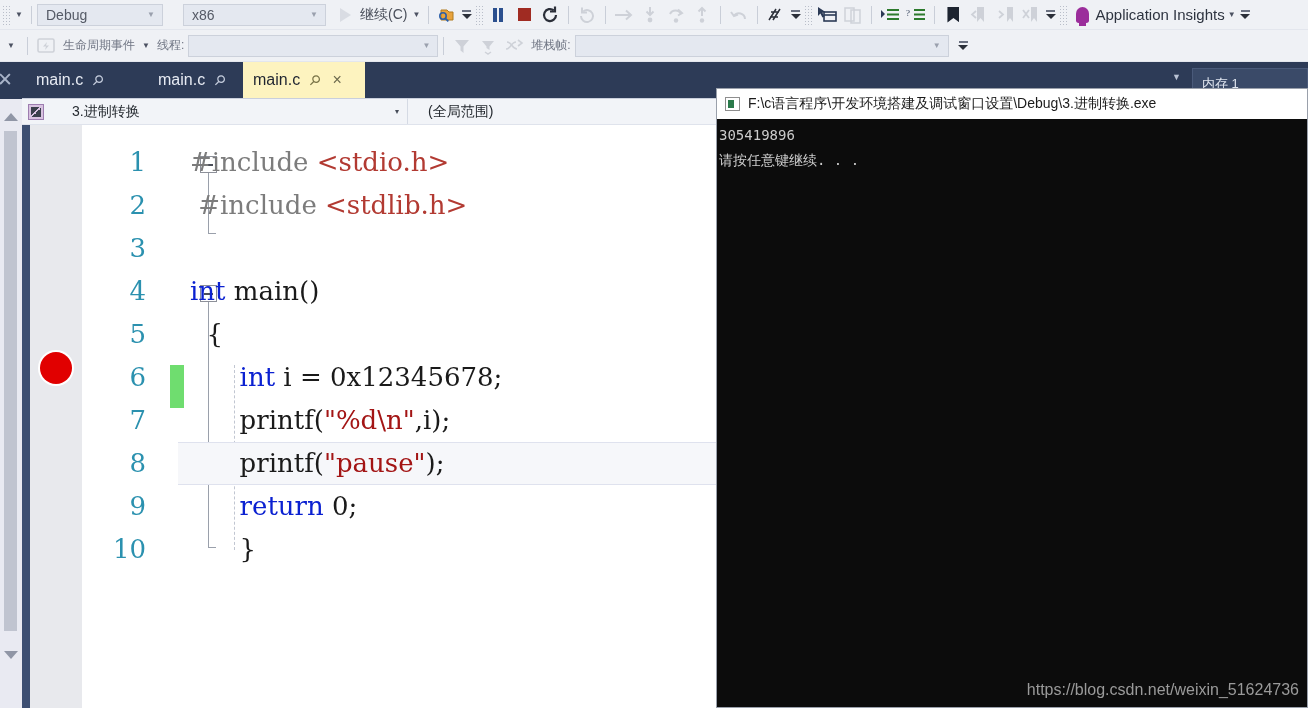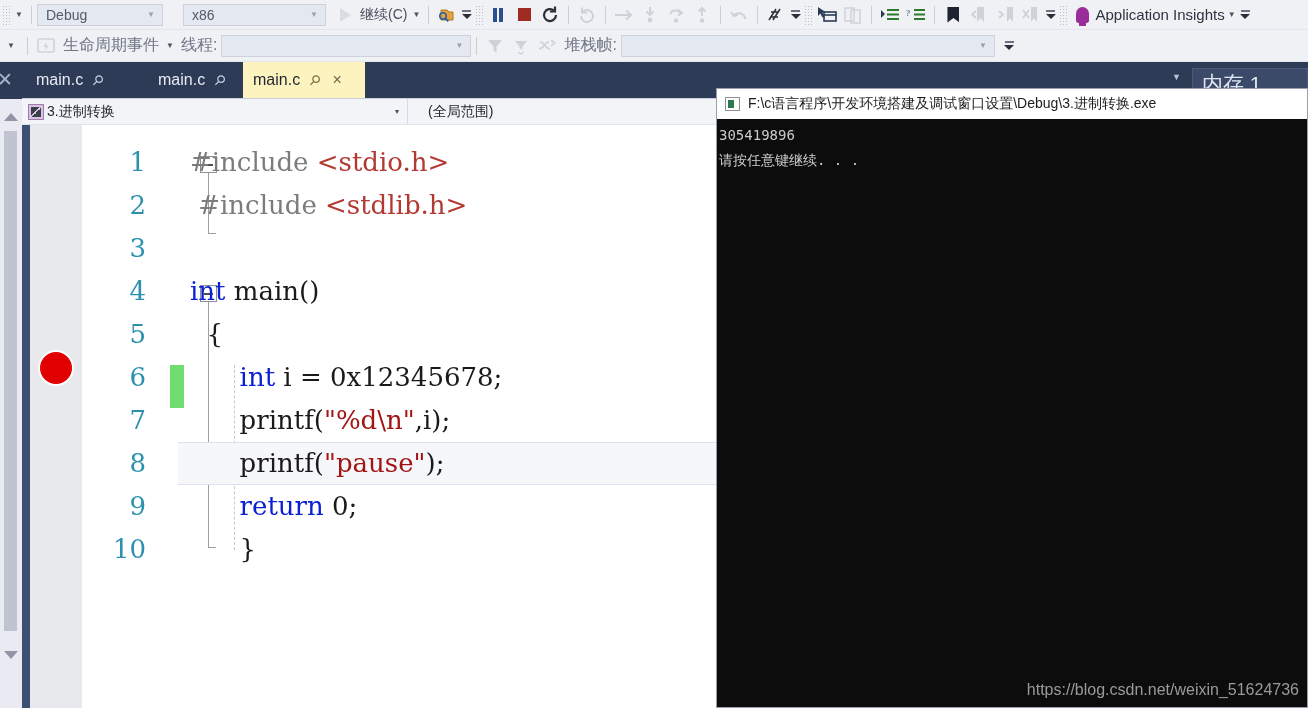--- a/index.html
+++ b/index.html
@@ -58,21 +58,21 @@
   }
   .tb-combo .cval { flex: 1 1 auto; white-space: nowrap; overflow: hidden; }
   .tb-combo .carrow {
     width: 16px; text-align: center; color: #9aa0ad; font-size: 8px; flex: 0 0 auto;
   }
   .tb-label {
     font-size: 14px; color: #4a4f5b; white-space: nowrap; flex: 0 0 auto;
     padding: 0 2px;
   }
   .tb-textlabel {
-    font-size: 16px; color: #707684; white-space: nowrap; flex: 0 0 auto; padding: 0 4px;
+    font-size: 12px; color: #707684; white-space: nowrap; flex: 0 0 auto; padding: 0 4px;
   }
   .tb-play {
     width: 0; height: 0;
     border-top: 7px solid transparent; border-bottom: 7px solid transparent;
     border-left: 11px solid #b6bbc6;
   }
   .tb-pause i {
     display: inline-block; width: 4px; height: 14px; background: #2b4f8e; margin: 0 1px;
   }
   .tb-stop { width: 13px; height: 13px; background: #a02b22; }
@@ -111,40 +111,40 @@
     margin-left: 10px; font-size: 14px; color: #c3cbdb; transform: rotate(45deg);
     display: inline-block;
   }
   .tab.active .pin { color: #7a7448; }
   .tab .close { margin-left: 12px; font-size: 16px; color: #6d6a4e; }
   #tab-overflow-caret {
     position: absolute; top: 10px; left: 1172px; color: #b9c2d4; font-size: 9px;
   }
   #memtab {
     position: absolute; top: 6px; left: 1192px; width: 116px; height: 30px;
-    background: #3a4a68; color: #dfe5ef; font-size: 21px;
+    background: #3a4a68; color: #dfe5ef; font-size: 13px;
     display: flex; align-items: center; padding-left: 9px;
     border: 1px solid #4a5a7a; border-bottom: none;
   }
 
   
   #editor-wrap {
     position: absolute; left: 22px; top: 98px; width: 1286px; height: 610px;
     background: #ffffff; border-top: 1px solid #c9cfdc;
   }
   #navbar {
     position: absolute; left: 0; top: 0; width: 1286px; height: 26px;
     background: #f2f4f8; display: flex; align-items: stretch;
     border-bottom: 1px solid #dfe3ec;
   }
   #navbar .seg {
     display: flex; align-items: center; background: #f2f4f8;
     border-right: 1px solid #d5dae4; font-size: 14px; color: #24292f;
   }
-  #nav-seg-1 { width: 386px; padding-left: 6px; }
+  #nav-seg-1 { width: 386px; padding-left: 6px; gap: 25px; }
   #nav-seg-2 { width: 420px; padding-left: 20px; }
   #nav-seg-3 { flex: 1 1 auto; }
   #navbar .navcaret { margin-left: auto; padding-right: 8px; color: #464c58; font-size: 8px; }
   .proj-icon {
     width: 16px; height: 16px; margin-right: 3px; flex: 0 0 auto;
     background: #d8c2e0; border: 1px solid #9d7db0; position: relative;
   }
   .proj-icon:after {
     content: ""; position: absolute; inset: 2px;
     background: linear-gradient(135deg, #3a3f4b 45%, transparent 45%),

